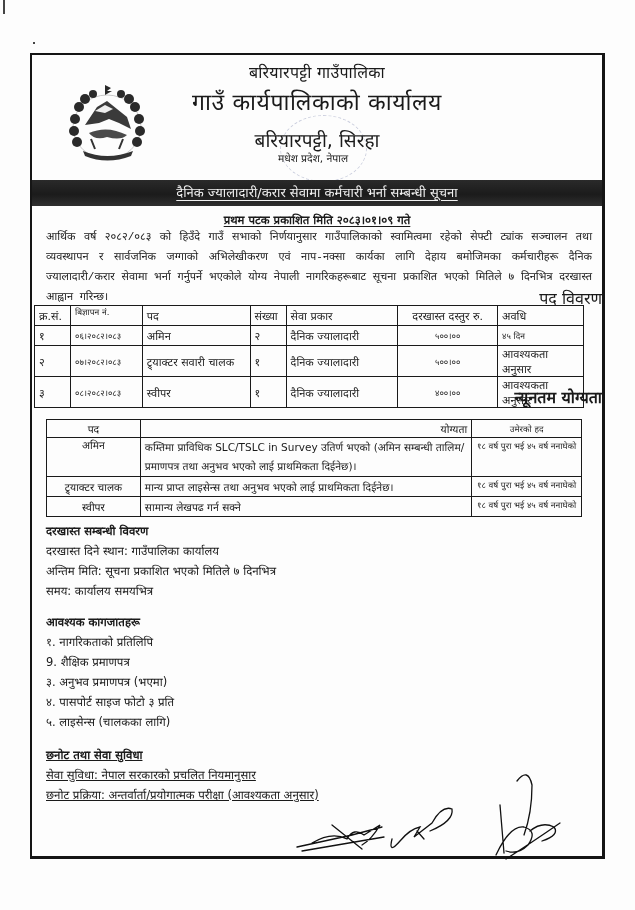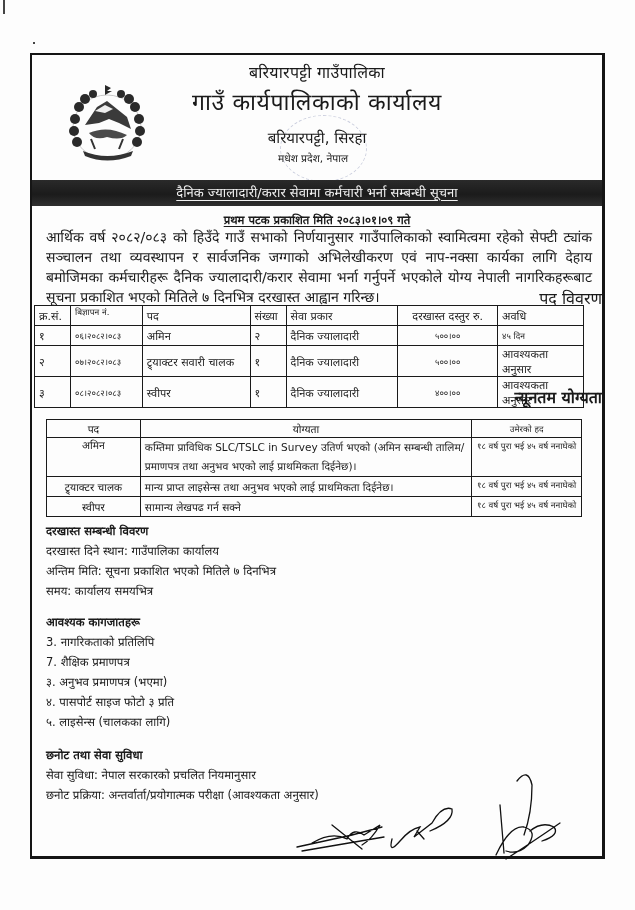--- a/index.html
+++ b/index.html
@@ -9,40 +9,40 @@
   }
   .stray-mark { position: absolute; background: #444; }
   .frame {
     position: absolute; left: 30px; top: 53px; width: 570px; height: 801px;
     border: 2.5px solid #151515; border-right-width: 3px; border-bottom-width: 3px;
   }
   .header { position: relative; height: 117px; padding-left: 18px; }
   .emblem { position: absolute; left: 33px; top: 24px; width: 85px; height: 88px; }
   .h-line1 { position: absolute; left: 0; right: 0; top: 6px; font-size: 16px; letter-spacing: 0.3px; }
   .h-line2 { position: absolute; left: 0; right: 0; top: 30px; font-size: 23px; letter-spacing: 0.5px; }
-  .h-line3 { position: absolute; left: 0; right: 0; top: 72px; font-size: 15px; }
+  .h-line3 { position: absolute; left: 0; right: 0; top: 72px; font-size: 19px; }
   .h-line4 { position: absolute; left: 0; right: 8px; top: 96px; font-size: 10.5px; }
   .seal {
     position: absolute; left: 248px; top: 60px; width: 85px; height: 65px; border-radius: 50%;
     border: 1.5px dashed rgba(120,130,170,0.45); opacity: 0.8;
   }
   .banner {
     position: absolute; left: 0; right: 0; top: 125px; height: 26px;
     background: linear-gradient(180deg, #2a2a2a 0%, #1b1b1b 55%, #2f2f2f 100%);
     color: #f2f2f2; text-align: center; font-size: 13px; line-height: 26px;
   }
   .banner span { text-decoration: underline; text-underline-offset: 3px; }
   .pub-date {
     position: absolute; left: 0; right: 0; top: 157px; text-align: center;
     font-size: 11.5px; font-weight: bold;
   }
   .pub-date span { text-decoration: underline; text-underline-offset: 2px; }
   .intro {
     position: absolute; left: 14px; right: 10px; top: 172px;
-    font-size: 14px; line-height: 20px; text-align: justify;
+    font-size: 11px; line-height: 20px; text-align: justify; font-family: Liberation Mono, monospace;
   }
   .section-title { position: absolute; left: 0; right: 0; text-align: right; font-size: 16px; }
   table { border-collapse: collapse; position: absolute; }
   td, th { border: 1px solid #1a1a1a; font-weight: normal; padding: 0 4px; text-align: left; vertical-align: middle; margin-top: 40px; }
   .t1 { left: 2px; top: 250px; width: 550px; font-size: 11px; }
   .t1 td, .t1 th { height: 19px; }
   .t1 .small { font-size: 8.5px; }
   .t1 .center { text-align: center; }
   .t2 { left: 14px; top: 364px; width: 536px; font-size: 10.5px; }
   .t2 th, .t2 td { height: 17px; }
@@ -161,21 +161,21 @@
 
   <table class="t2">
     <colgroup>
         <col style="width:94px">
         <col style="width:332px">
         <col style="width:110px">
       </colgroup>
     <tbody>
         <tr>
       <th class="pos">पद</th>
-      <th style="text-align:center">योग्यता</th>
+      <th style="text-align:right">योग्यता</th>
       <th class="age" style="vertical-align:middle;padding-top:0">उमेरको हद</th>
     </tr>
     <tr>
       <td class="pos" style="vertical-align:top">अमिन</td>
       <td class="qual">कम्तिमा प्राविधिक SLC/TSLC in Survey उतिर्ण भएको (अमिन सम्बन्धी तालिम/प्रमाणपत्र तथा अनुभव भएको लाई प्राथमिकता दिईनेछ)।</td>
       <td class="age">१८ वर्ष पुरा भई ४५ वर्ष ननाघेको</td>
     </tr>
     <tr>
       <td class="pos">ट्र्याक्टर चालक</td>
       <td>मान्य प्राप्त लाइसेन्स तथा अनुभव भएको लाई प्राथमिकता दिईनेछ।</td>
@@ -191,28 +191,28 @@
 
   <div class="block" style="top:466px;">
     <div class="bh">दरखास्त सम्बन्धी विवरण</div>
     <div>दरखास्त दिने स्थान: गाउँपालिका कार्यालय</div>
     <div>अन्तिम मिति: सूचना प्रकाशित भएको मितिले ७ दिनभित्र</div>
     <div>समय: कार्यालय समयभित्र</div>
   </div>
 
   <div class="block" style="top:557px;">
     <div class="bh">आवश्यक कागजातहरू</div>
-    <div>3. नागरिकताको प्रतिलिपि</div>
-    <div>7. शैक्षिक प्रमाणपत्र</div>
+    <div>१. नागरिकताको प्रतिलिपि</div>
+    <div>9. शैक्षिक प्रमाणपत्र</div>
     <div>३. अनुभव प्रमाणपत्र (भएमा)</div>
     <div>४. पासपोर्ट साइज फोटो ३ प्रति</div>
     <div>५. लाइसेन्स (चालकका लागि)</div>
   </div>
 
-  <div class="block" style="top:690px;">
+  <div class="block" style="top:690px;text-decoration:underline;">
     <div class="bh">छनोट तथा सेवा सुविधा</div>
     <div>सेवा सुविधा: नेपाल सरकारको प्रचलित नियमानुसार</div>
     <div>छनोट प्रक्रिया: अन्तर्वार्ता/प्रयोगात्मक परीक्षा (आवश्यकता अनुसार)</div>
   </div>
 
   <svg class="sigs" viewBox="0 0 310 100">
     <g fill="none" stroke="#111" stroke-width="1.3" stroke-linecap="round">
       <path d="M5 82 L60 70 L90 62 M20 78 Q40 66 55 74 Q62 62 72 70 L88 60 Q80 74 70 80 M40 60 L70 84 M10 86 L92 72"></path>
       <path d="M100 74 Q96 90 108 76 Q118 64 128 62 L122 72 L140 58 Q150 40 160 44 Q162 56 138 66 M125 66 L132 74"></path>
       <path d="M225 16 Q236 2 240 20 Q240 48 232 70 M208 40 L212 88 M204 90 Q218 60 232 62 Q246 66 236 80 Q226 90 214 86 M238 66 Q250 56 262 62 Q268 70 250 76 M214 94 Q236 80 268 58"></path>

